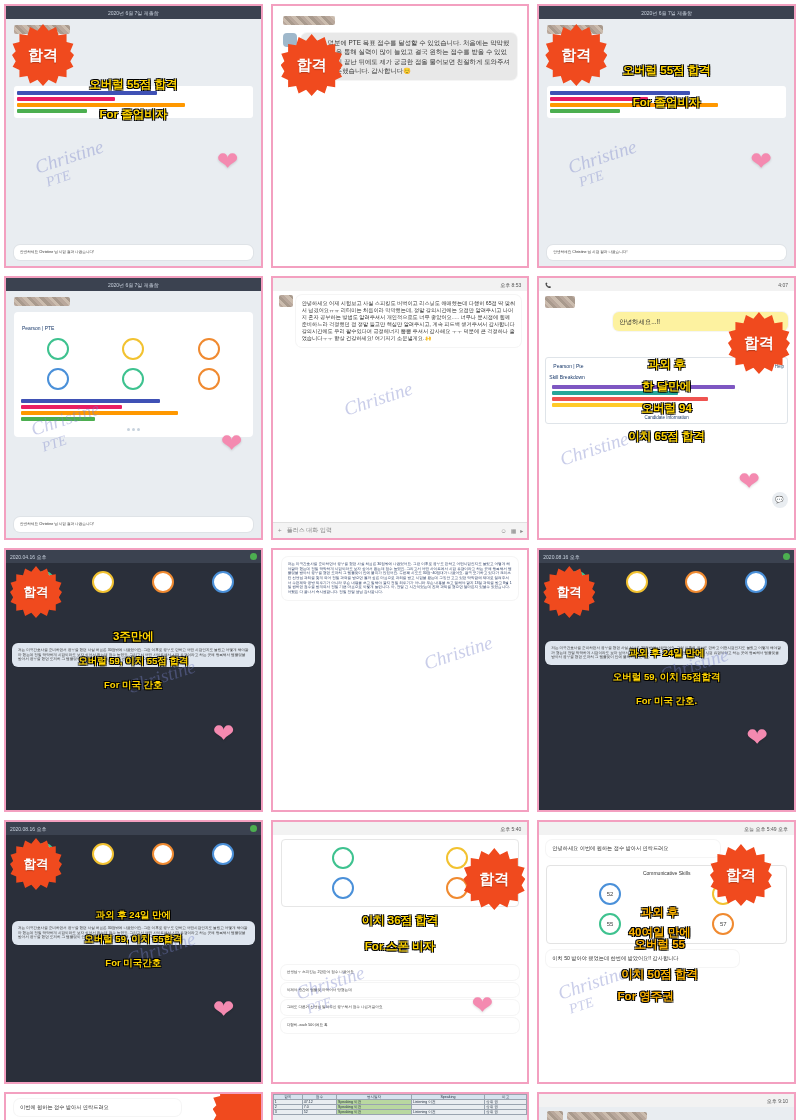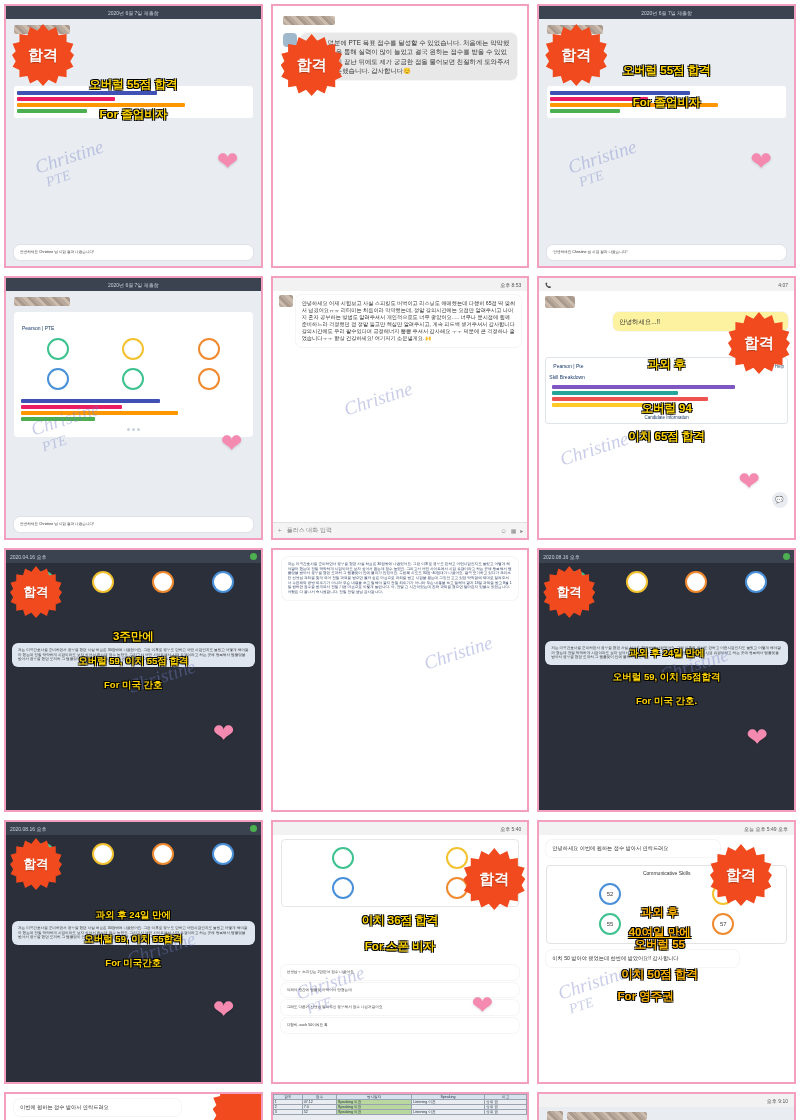--- a/index.html
+++ b/index.html
@@ -320,20 +320,21 @@
             <div class="bar" style="width:80%;background:#7e57c2;"></div>
             <div class="bar" style="width:55%;background:#26a69a;"></div>
             <div class="bar" style="width:68%;background:#ef5350;"></div>
             <div class="bar" style="width:40%;background:#ffca28;"></div>
           </div>
           <div style="font-size:4.5px;color:#1a3a6b;text-align:center;margin-top:3px;">Candidate Information</div>
         </div>
       </div>
       <div class="burst" style="right:4px;top:34px;">합격</div>
       <div class="overlay-text" style="top:78px;">과외 후</div>
+      <div class="overlay-text" style="top:100px;">한 달만에</div>
       <div class="overlay-text" style="top:122px;">오버럴 94</div>
       <div class="overlay-text" style="top:150px;">이치 65점 합격</div>
       <div class="wm" style="left:20px;top:160px;">Christine</div>
       <div class="heart" style="right:34px;top:188px;">❤</div>
       <div style="position:absolute;right:6px;bottom:30px;width:16px;height:16px;border-radius:50%;background:#e9edf1;display:flex;align-items:center;justify-content:center;font-size:7px;color:#8d98a4;">💬</div>
     </div>
   </div>
 
   <div class="cell">
     <div class="card darkbg">
@@ -463,21 +464,21 @@
           </div>
           <div class="ring-row">
             <div class="ring g">55</div>
             <div class="ring o">57</div>
           </div>
         </div>
         <div class="bubble small" style="margin-top:6px;width:80%;">이치 50 받아야 됐었는데 한번에 받았어요!! 감사합니다</div>
       </div>
       <div class="burst" style="right:22px;top:22px;">합격</div>
       <div class="overlay-text orange" style="top:82px;left:44px;width:60%;">과외 후</div>
-      <div class="overlay-text orange" style="top:102px;left:44px;width:60%;text-decoration:underline;">40여일 만에</div>
+      <div class="overlay-text orange" style="top:102px;left:44px;width:60%;">40여일 만에</div>
       <div class="overlay-text orange" style="top:114px;left:44px;width:60%;">오버럴 55</div>
       <div class="overlay-text orange" style="top:144px;left:44px;width:60%;">이치 50점 합격</div>
       <div class="overlay-text orange" style="top:166px;left:30px;width:60%;">For 영주권</div>
       <div class="wm" style="left:18px;top:150px;">Christine</div>
       <div class="wm two" style="left:30px;top:176px;">PTE</div>
     </div>
   </div>
 
 </div>
 

